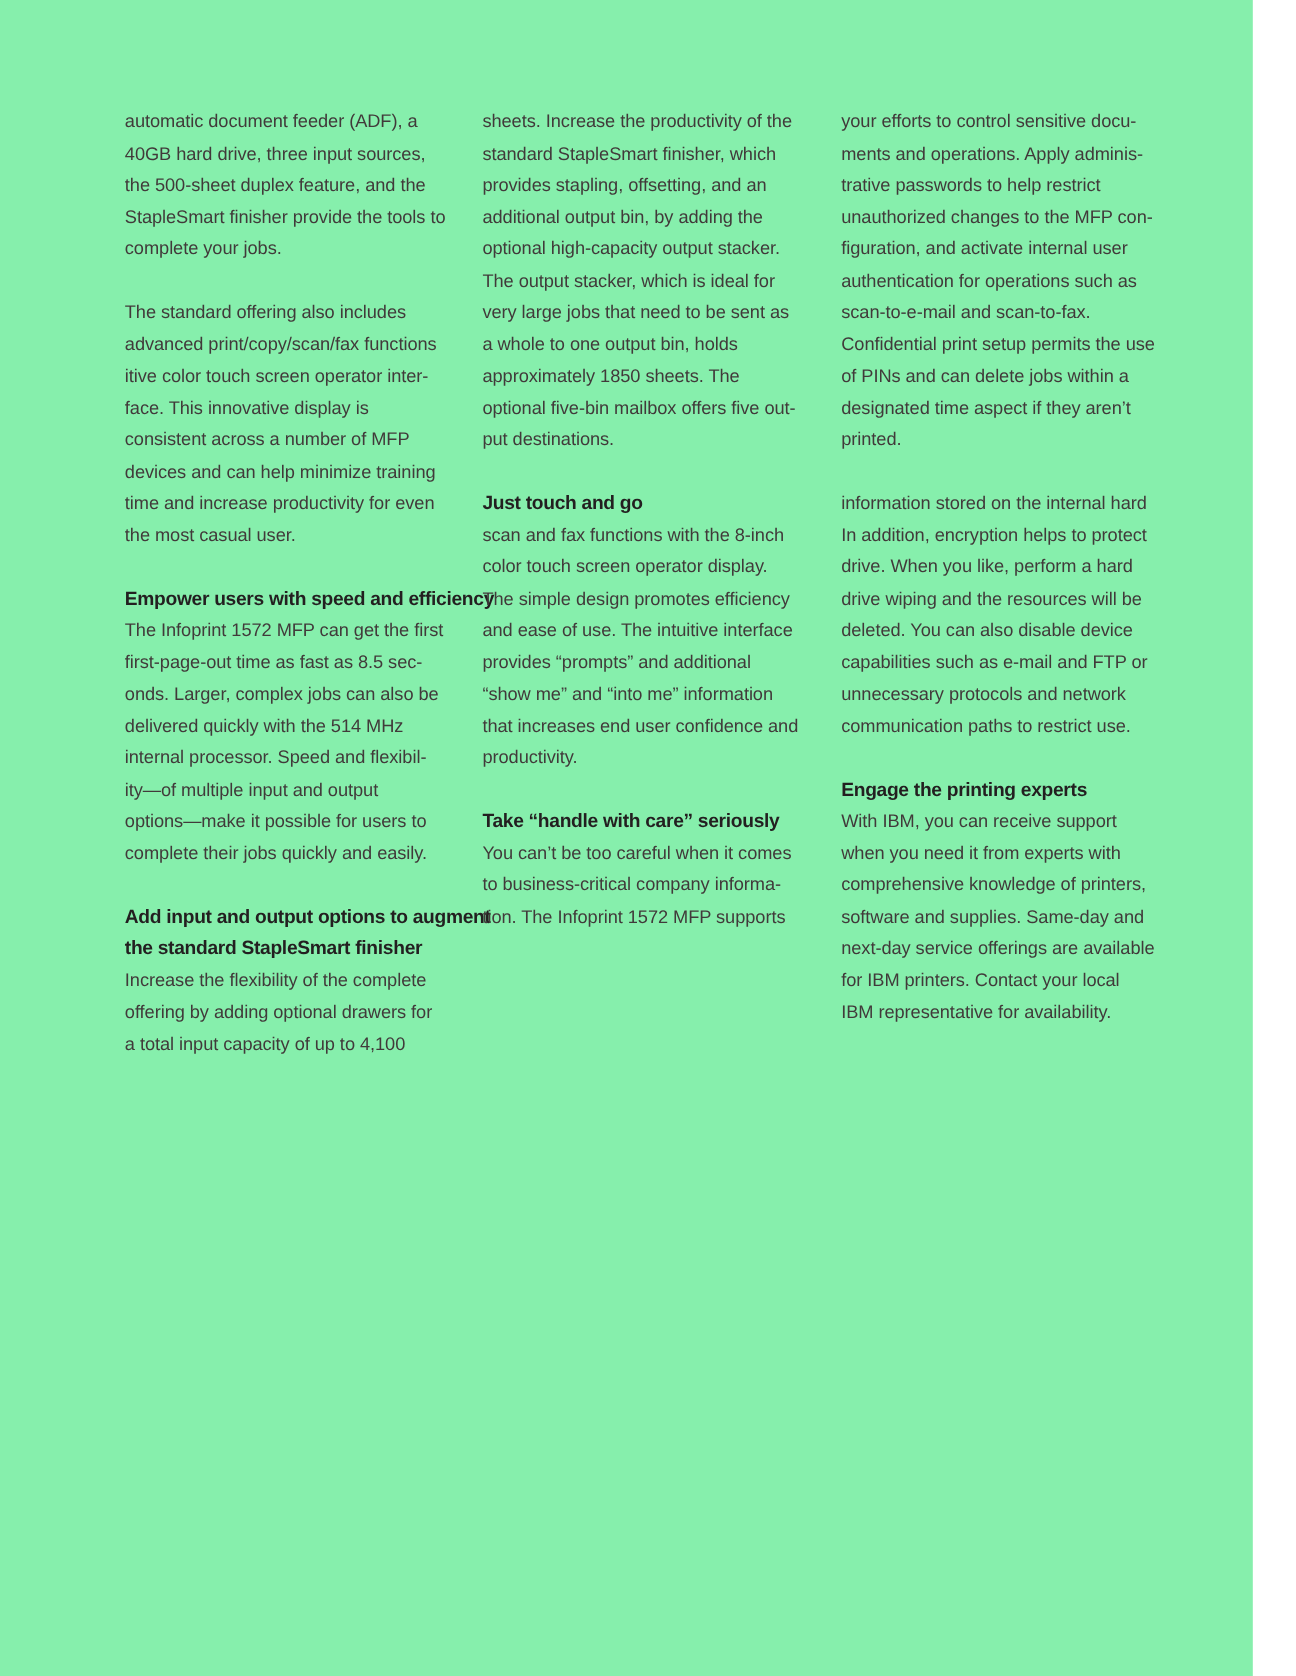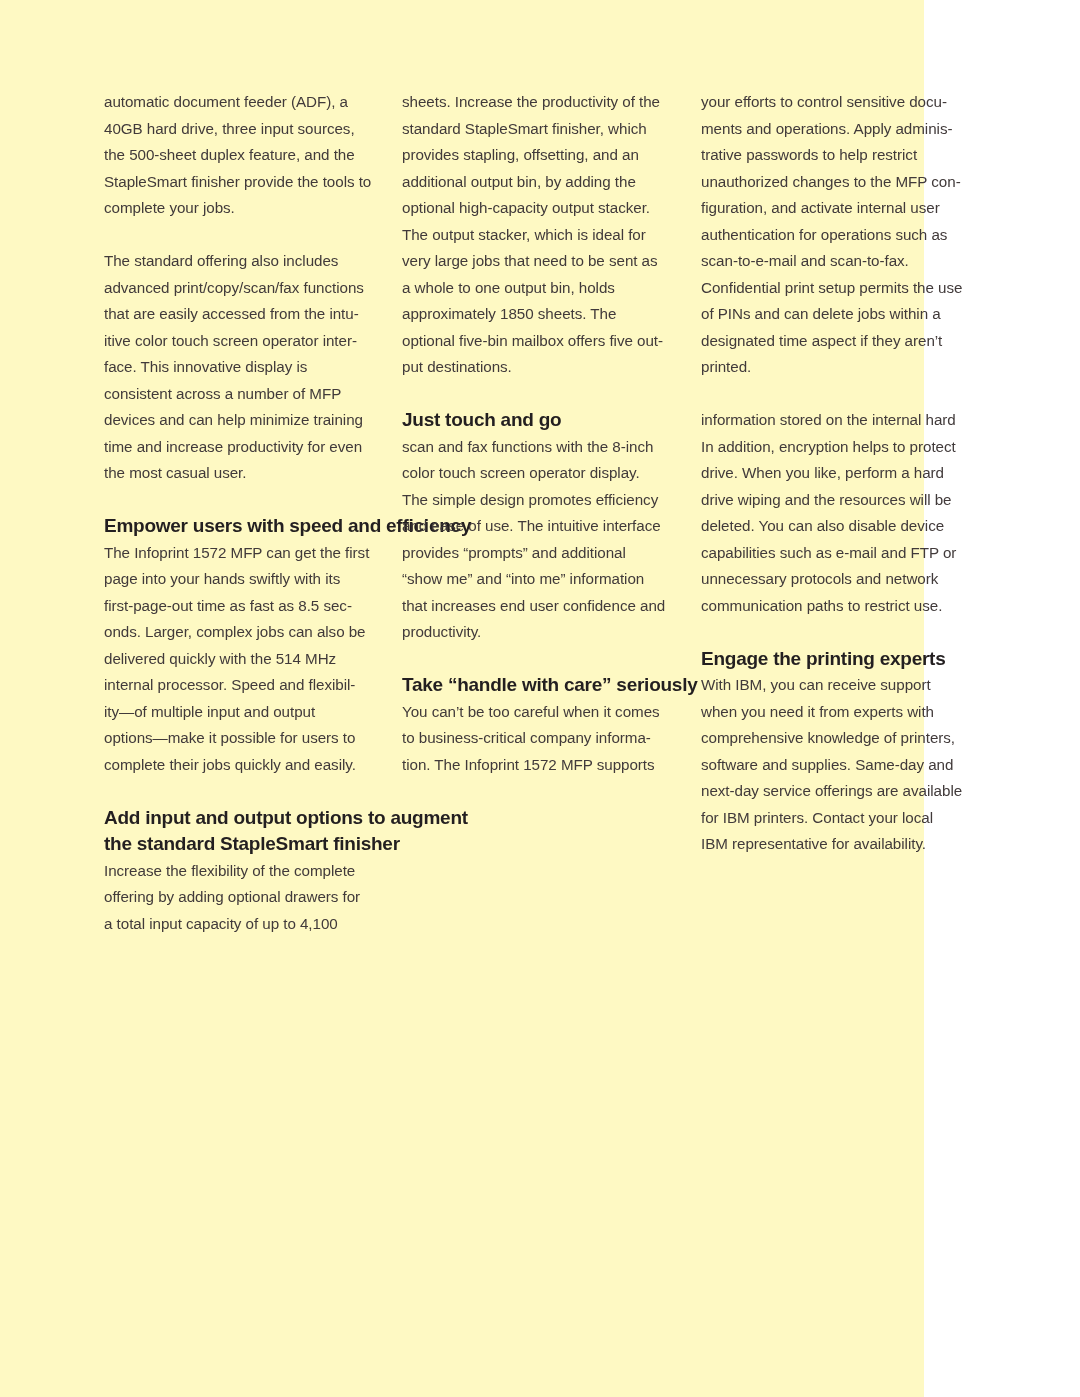--- a/index.html
+++ b/index.html
@@ -11,23 +11,23 @@
       width: 1080px;
       height: 1397px;
       position: relative;
       overflow: hidden;
       font-family: "Liberation Sans", sans-serif;
     }
     .page {
       position: absolute;
       left: 0;
       top: 0;
-      width: 924px;
+      width: 1044px;
       height: 1397px;
-      background: #fef9c3;
+      background: #86efac;
     }
     .column {
       position: absolute;
       top: 89px;
       width: 290px;
     }
     .col-1 { left: 104px; }
     .col-2 { left: 402px; }
     .col-3 { left: 701px; }
     .block {
@@ -38,54 +38,52 @@
       height: 26.5px;
       line-height: 26.5px;
       font-size: 15.2px;
       color: #413a3a;
       white-space: nowrap;
       letter-spacing: -0.05px;
     }
     .heading .line, .line.heading-line {
       font-weight: bold;
       color: #231f20;
-      font-size: 19px;
+      font-size: 16px;
       letter-spacing: -0.25px;
     }
   </style>
 </head>
 <body>
 
 <div class="page">
 
   <div class="column col-1">
     <div class="block">
       <span class="line">automatic document feeder (ADF), a</span>
       <span class="line">40GB hard drive, three input sources,</span>
       <span class="line">the 500-sheet duplex feature, and the</span>
       <span class="line">StapleSmart finisher provide the tools to</span>
       <span class="line">complete your jobs.</span>
     </div>
     <div class="block">
       <span class="line">The standard offering also includes</span>
       <span class="line">advanced print/copy/scan/fax functions</span>
-      <span class="line">that are easily accessed from the intu-</span>
       <span class="line">itive color touch screen operator inter-</span>
       <span class="line">face. This innovative display is</span>
       <span class="line">consistent across a number of MFP</span>
       <span class="line">devices and can help minimize training</span>
       <span class="line">time and increase productivity for even</span>
       <span class="line">the most casual user.</span>
     </div>
     <div class="block">
       <div class="heading">
         <span class="line">Empower users with speed and efficiency</span>
       </div>
       <span class="line">The Infoprint 1572 MFP can get the first</span>
-      <span class="line">page into your hands swiftly with its</span>
       <span class="line">first-page-out time as fast as 8.5 sec-</span>
       <span class="line">onds. Larger, complex jobs can also be</span>
       <span class="line">delivered quickly with the 514 MHz</span>
       <span class="line">internal processor. Speed and flexibil-</span>
       <span class="line">ity—of multiple input and output</span>
       <span class="line">options—make it possible for users to</span>
       <span class="line">complete their jobs quickly and easily.</span>
     </div>
     <div class="block">
       <div class="heading">

